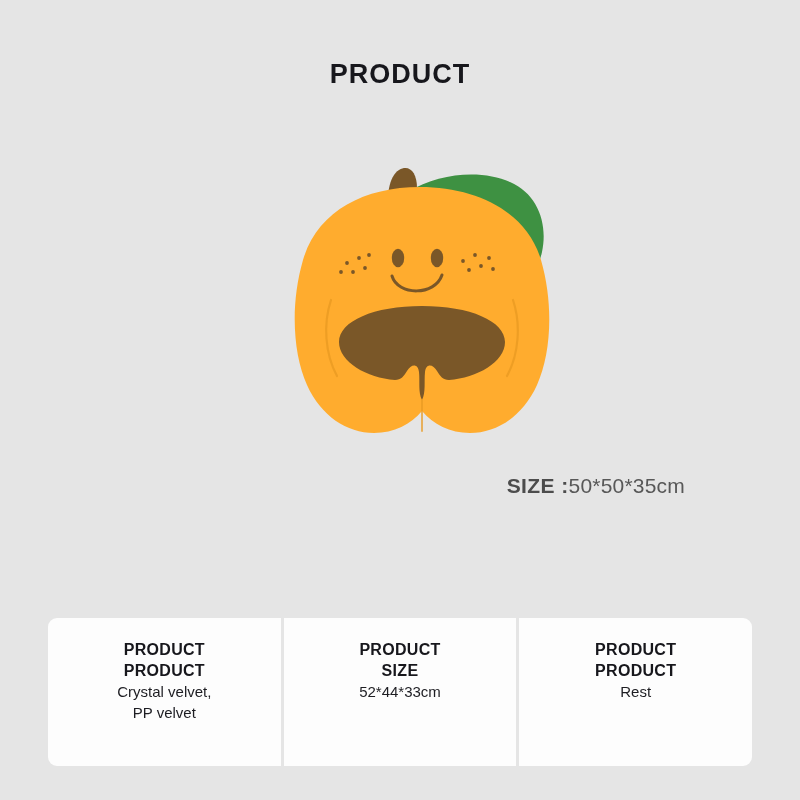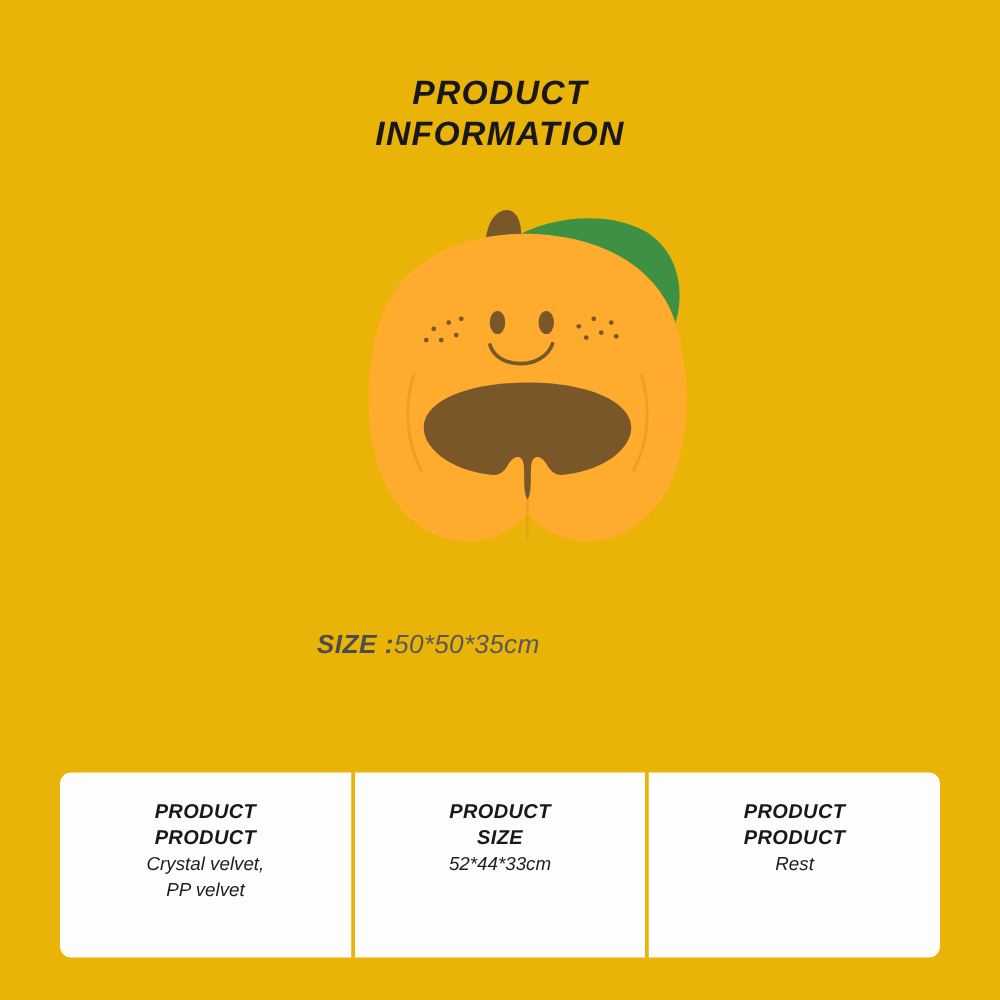--- a/index.html
+++ b/index.html
@@ -13,22 +13,21 @@
     background: #f7f7f7;
     font-family: "Liberation Sans", sans-serif;
     -webkit-font-smoothing: antialiased;
     overflow: hidden;
   }
 
   .page {
     position: relative;
     width: 800px;
     height: 800px;
-    background: #eab308;
-    font-style: italic;
+    background: #e5e5e5;
   }
 
   
   .title-block {
     position: absolute;
     top: 58px;
     left: 0;
     width: 800px;
     text-align: center;
   }
@@ -53,23 +52,23 @@
   .illustration svg {
     display: block;
     width: 310px;
     height: 300px;
   }
 
   
   .size-caption {
     position: absolute;
     left: 0;
-    top: 504px;
+    top: 474px;
     width: 685px;
-    text-align: center;
+    text-align: right;
     white-space: nowrap;
   }
   .size-label {
     font-family: "Liberation Sans", sans-serif;
     font-weight: 700;
     font-size: 21px;
     color: #4c4c4c;
     letter-spacing: 0.4px;
   }
   .size-value {
@@ -133,21 +132,20 @@
     display: block;
   }
 </style>
 </head>
 <body>
 
 <div class="page">
 
   <div class="title-block">
     <span class="title-line">PRODUCT</span>
-    <span class="title-line">INFORMATION</span>
   </div>
 
   <div class="illustration">
     <svg viewBox="0 0 310 300" xmlns="http://www.w3.org/2000/svg">
 
       <g>
         <path d="M125 71 C120 50 124 28 134 22 C144 16 152 24 152 40 C152 54 147 68 142 76 Z" fill="#7A5728"></path>
       </g>
 
       <g>

